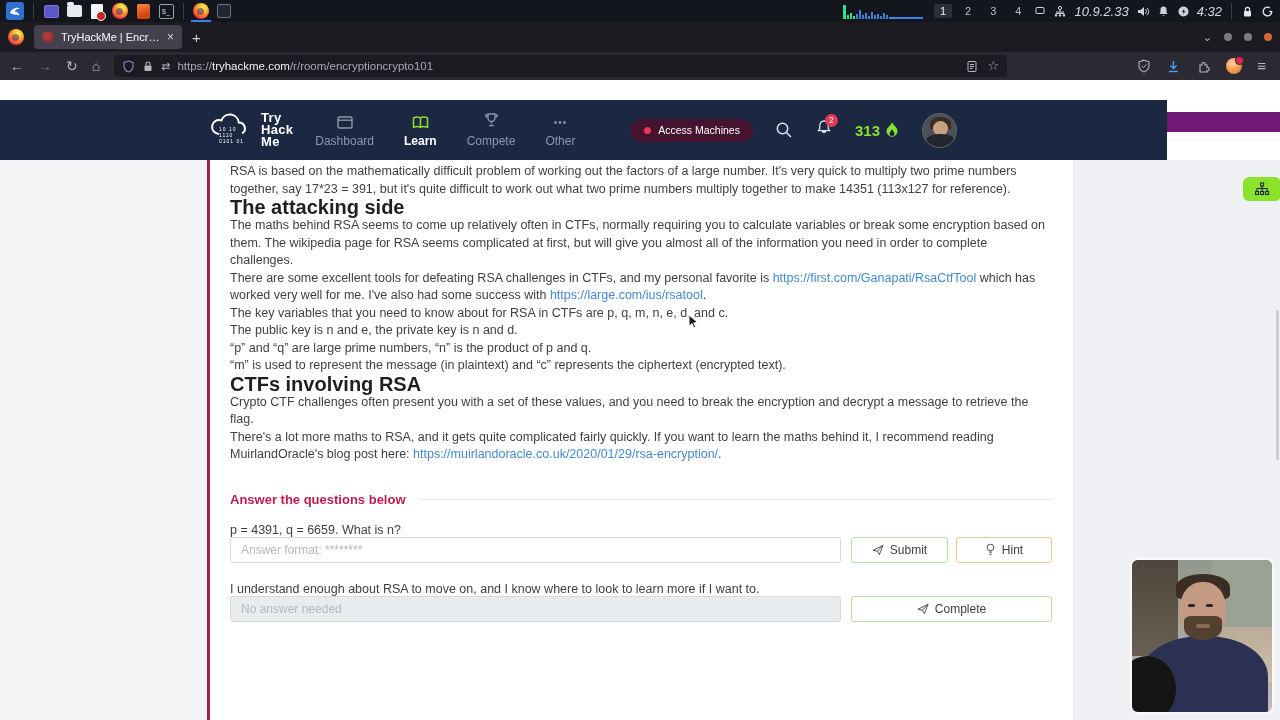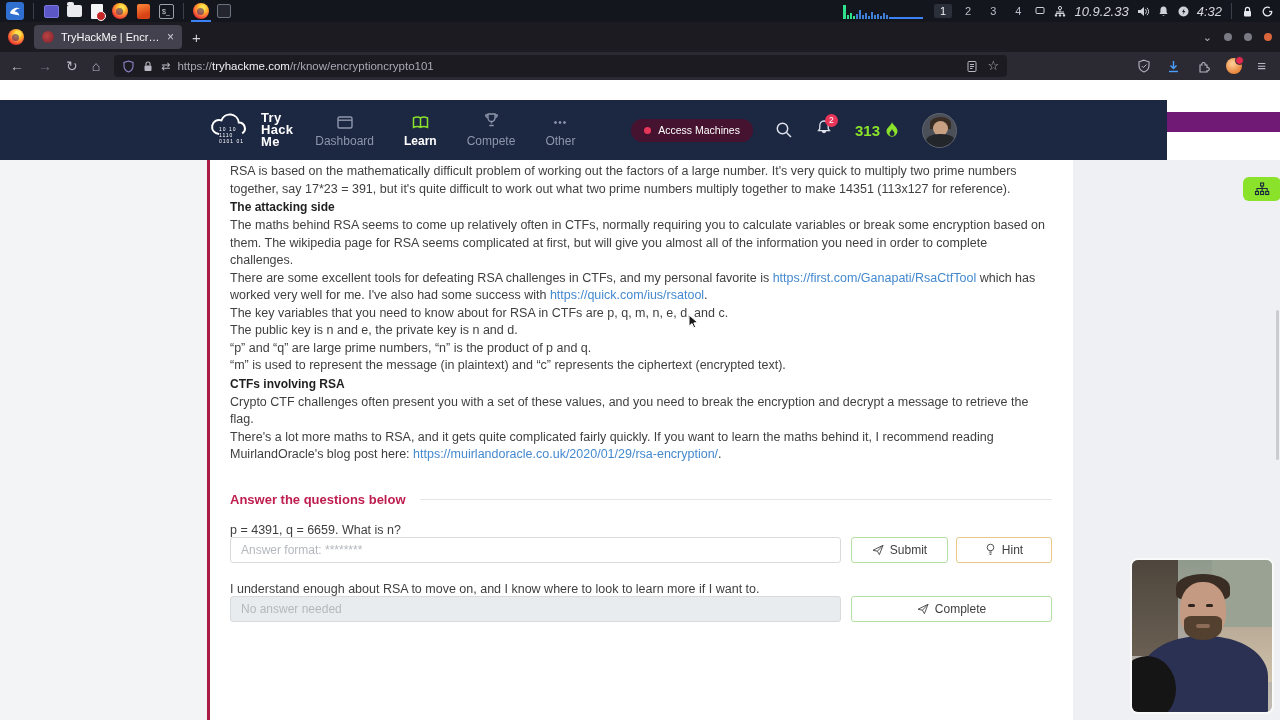--- a/index.html
+++ b/index.html
@@ -93,21 +93,21 @@
   
   .page-left { position:absolute; left:0; top:160px; width:207px; height:560px; background:#f3f4f6; }
   .red-line { position:absolute; left:207px; top:160px; width:3px; height:560px; background:#a81c47; }
   .page-main { position:absolute; left:210px; top:160px; width:863px; height:560px; background:#ffffff; }
   .page-right { position:absolute; left:1073px; top:160px; width:207px; height:560px; background:#eff0f3; }
   .sitemap-btn { position:absolute; left:1243px; top:177px; width:38px; height:24px; border-radius:6px; background:#8ae22a;
     display:flex; align-items:center; justify-content:center; }
   .scrollbar { position:absolute; left:1276px; top:310px; width:3px; height:150px; background:#c9ccd0; border-radius:2px; }
   .content { position:absolute; left:230px; top:163px; width:822px; color:#3f3f3f; }
   .content p { margin:0; font-size:12.5px; line-height:17.5px; }
-  .content h2 { margin:0; font-size:12px; line-height:19px; color:#1f1f1f; font-weight:bold; }
+  .content h2 { margin:0; font-size:20px; line-height:19px; color:#1f1f1f; font-weight:bold; }
   .mt7{margin-top:7px;} .mt9{margin-top:9px;} .mt10{margin-top:10px;} .mt11{margin-top:11px;} .mt13{margin-top:13px;} .mt28{margin-top:28px;}
   a.link, span.link { color:#4489cf; text-decoration:none; cursor:pointer; }
   .ans-head { display:flex; align-items:center; }
   .ans-head .t { color:#bf1d4e; font-size:13px; font-weight:bold; }
   .ans-head .rule { flex:1; height:1px; background:#e6e6e9; margin-left:14px; }
   .question { margin-top:16px; font-size:12.5px; color:#3f3f3f; }
   .qrow { display:flex; align-items:center; }
   .ans-input { width:611px; height:26px; border:1px solid #d8dbde; border-radius:3px; padding:0 10px;
     font-size:12px; color:#444; font-family:"Liberation Sans", sans-serif; background:#fff; outline:none; }
   .ans-input::placeholder { color:#b4b8bd; }
@@ -266,21 +266,21 @@
   <span class="nav-glyph">⌂</span>
   <div class="urlbar">
     <svg width="13" height="13" viewBox="0 0 13 13">
         <path d="M6.5 1 L11 2.4 V6 C11 9 9.2 11 6.5 12 C3.8 11 2 9 2 6 V2.4 Z" fill="none" stroke="#8f86c9" stroke-width="1.1"></path>
       </svg>
     <svg width="12" height="13" viewBox="0 0 12 13">
         <rect x="2.5" y="5.5" width="7" height="5.5" rx="1" fill="#b8b6c1"></rect>
         <path d="M4 5.5 V4 a2 2 0 0 1 4 0 V5.5" fill="none" stroke="#b8b6c1" stroke-width="1.1"></path>
       </svg>
     <span class="nav-glyph" style="font-size:11px">⇄</span>
-    <span class="url-text"><span>https://</span><span class="domain">tryhackme.com</span><span>/r/know/encryptioncrypto101</span></span>
+    <span class="url-text"><span>https://</span><span class="domain">tryhackme.com</span><span>/r/room/encryptioncrypto101</span></span>
     <span class="url-right">
       <svg width="12" height="13" viewBox="0 0 12 13">
           <rect x="2" y="1.5" width="8" height="10" rx="1" fill="none" stroke="#b8b6c1"></rect>
           <path d="M4 4.5 h4 M4 6.5 h4 M4 8.5 h2.5" stroke="#b8b6c1"></path>
         </svg>
       <span class="nav-glyph" style="font-size:13px">☆</span>
     </span>
   </div>
   <div class="toolbar-right">
     <svg width="14" height="14" viewBox="0 0 14 14">
@@ -394,21 +394,21 @@
       <rect x="11.7" y="9.5" width="3" height="3" fill="none" stroke="#1c2742" stroke-width="1.1"></rect>
       <path d="M8.1 4 v2.5 M3 9.5 V6.5 H13.2 V9.5 M8.1 6.5 v3" fill="none" stroke="#1c2742" stroke-width="1.1"></path>
     </svg>
 </div>
 <div class="scrollbar"></div>
 
 <div class="content">
   <p>RSA is based on the mathematically difficult problem of working out the factors of a large number. It's very quick to multiply two prime numbers together, say 17*23 = 391, but it's quite difficult to work out what two prime numbers multiply together to make 14351 (113x127 for reference).</p>
   <h2 class="mt7">The attacking side</h2>
   <p class="mt13">The maths behind RSA seems to come up relatively often in CTFs, normally requiring you to calculate variables or break some encryption based on them. The wikipedia page for RSA seems complicated at first, but will give you almost all of the information you need in order to complete challenges.</p>
-  <p class="mt11"><span>There are some excellent tools for defeating RSA challenges in CTFs, and my personal favorite is </span><span class="link">https://first.com/Ganapati/RsaCtfTool</span><span> which has worked very well for me. I've also had some success with </span><span class="link">https://quick.com/ius/rsatool</span><span>.</span></p>
+  <p class="mt11"><span>There are some excellent tools for defeating RSA challenges in CTFs, and my personal favorite is </span><span class="link">https://first.com/Ganapati/RsaCtfTool</span><span> which has worked very well for me. I've also had some success with </span><span class="link">https://large.com/ius/rsatool</span><span>.</span></p>
   <p class="mt10">The key variables that you need to know about for RSA in CTFs are p, q, m, n, e, d, and c.</p>
   <p class="mt10">The public key is n and e, the private key is n and d.</p>
   <p class="mt10">“p” and “q” are large prime numbers, “n” is the product of p and q.</p>
   <p class="mt10">“m” is used to represent the message (in plaintext) and “c” represents the ciphertext (encrypted text).</p>
   <h2 class="mt9">CTFs involving RSA</h2>
   <p class="mt13">Crypto CTF challenges often present you with a set of these values, and you need to break the encryption and decrypt a message to retrieve the flag.</p>
   <p class="mt10"><span>There's a lot more maths to RSA, and it gets quite complicated fairly quickly. If you want to learn the maths behind it, I recommend reading MuirlandOracle's blog post here: </span><span class="link">https://muirlandoracle.co.uk/2020/01/29/rsa-encryption/</span><span>.</span></p>
 
   <div class="ans-head mt28">
     <span class="t">Answer the questions below</span>

